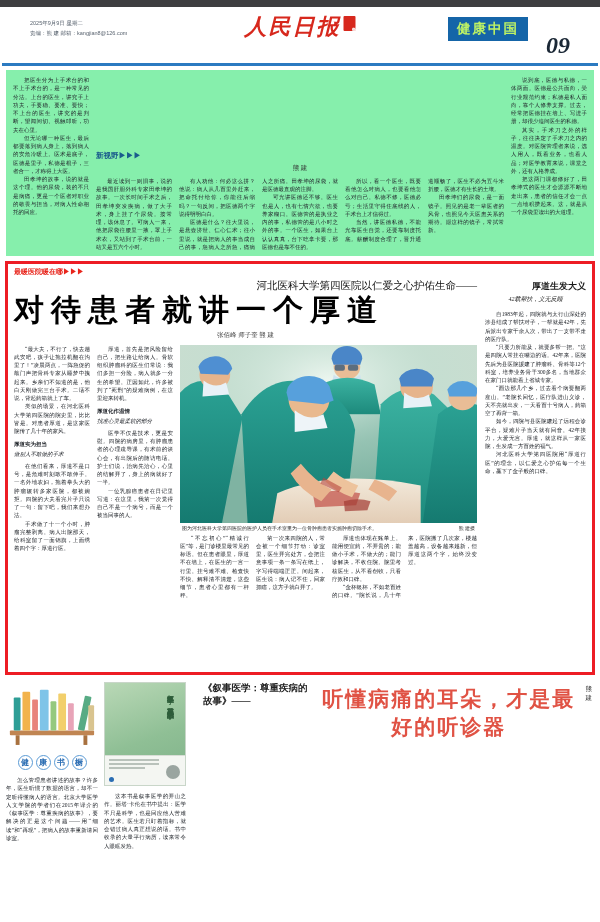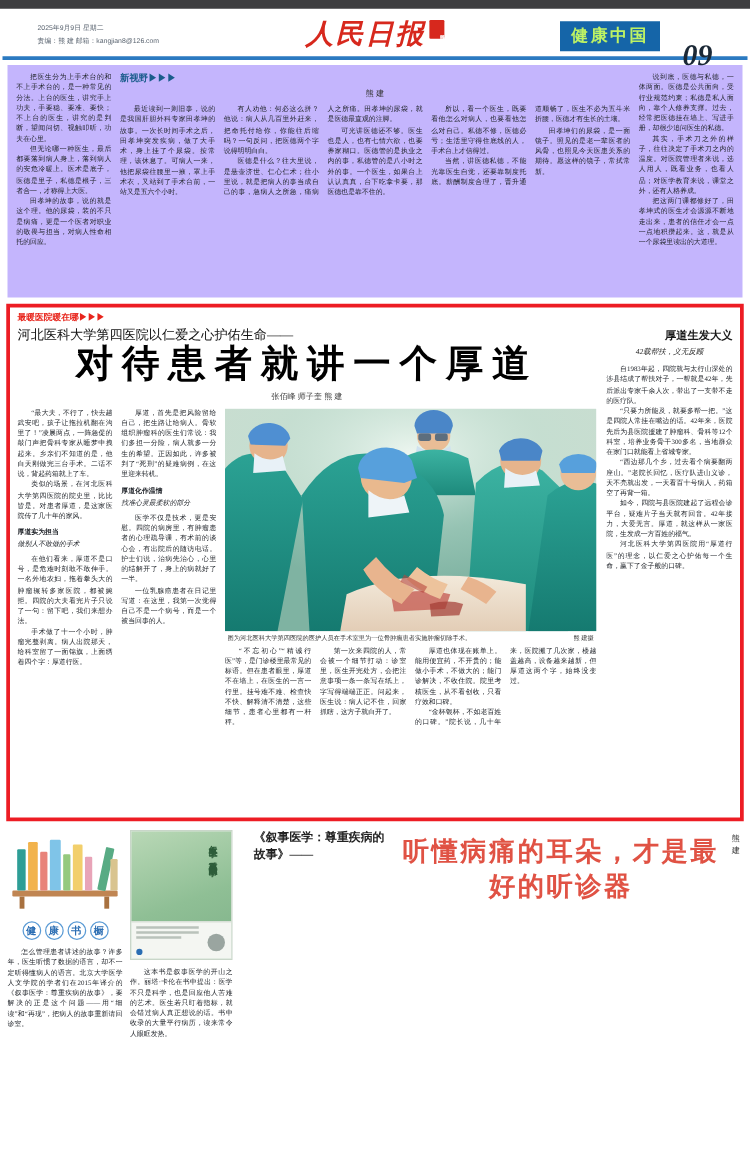--- a/index.html
+++ b/index.html
@@ -2,49 +2,49 @@
 <html><head>
 <meta charset="utf-8">
 <style>
   * { margin:0; padding:0; box-sizing:border-box; }
   html,body { width:600px; background:#fff; font-family:"Liberation Serif","DejaVu Serif",serif; color:#1a1a1a; }
   body { height:922px; overflow:hidden; }
 
   .os-bar { height:7px; background:#3e3e40; }
 
   
-  .masthead { position:relative; height:38px; }
+  .masthead { position:relative; height:56px; }
   .dateblock { position:absolute; left:30px; top:12px; font-size:5.5px; color:#5a6470; line-height:1.8; font-family:"Liberation Sans",sans-serif; }
   .brand { position:absolute; left:50%; top:9px; transform:translateX(-50%); display:flex; align-items:flex-start; gap:3px; }
   .brand-name { font-size:22px; font-weight:bold; font-style:italic; color:#d7281d; letter-spacing:2px; line-height:1; }
   .brand-seal { width:12px; height:15px; background:#d7281d; color:#fff; font-size:4px; line-height:1.2; writing-mode:vertical-rl; text-align:center; padding-top:1px; border-radius:1px; }
   .section-box { position:absolute; right:72px; top:10px; background:#1565a8; color:#bef264; font-family:"Liberation Sans",sans-serif; font-weight:bold; font-size:13.5px; padding:3px 9px; letter-spacing:2px; }
   .page-num { position:absolute; right:30px; top:25px; font-size:24px; font-weight:bold; font-style:italic; color:#1b2836; }
   .blue-rule { border-bottom:3px solid #2b7ac1; margin:0 2px; }
 
   
   .bodytext p, .sb-body p { font-size:5.5px; line-height:1.5; text-align:justify; text-indent:2em; color:#20242a; }
   .colfill { overflow:hidden; }
 
   
-  .top-section { background:#c4b5fd; margin:4px 6px 0; padding:6px 7px 5px; height:186px; display:flex; gap:7px; }
+  .top-section { background:#86efac; margin:4px 6px 0; padding:6px 7px 5px; height:186px; display:flex; gap:7px;align-items:flex-end; }
   .side-col { width:76px; height:100%; }
   .top-center { flex:1; display:flex; flex-direction:column; }
   .col-label-blue { color:#1a5c8c; font-weight:bold; font-size:7.5px; font-family:"Liberation Sans",sans-serif; }
   .top-headline { font-size:24px; font-weight:bold; color:#1e6ba6; text-align:center; letter-spacing:2px; margin-top:1px; }
   .author-line { text-align:center; font-size:6.5px; color:#333; margin:3px 0 4px; }
   .cols5 { column-count:5; column-gap:7px; flex:1; min-height:0; }
 
   
   .feature-box { margin:5px 5px 0; border:3.5px solid #ed1c24; height:414px; padding:3px 6px 6px; display:flex; flex-direction:column; }
   .feature-label { color:#e8251c; font-size:7px; font-weight:bold; font-family:"Liberation Sans",sans-serif; }
   .feature-flex { display:flex; gap:8px; flex:1; min-height:0; }
   .f-main { flex:1; display:flex; flex-direction:column; min-width:0; }
-  .f-kicker { text-align:left; font-size:10.5px; color:#111; margin-top:2px; }
-  .f-headline { text-align:center; font-size:30px; font-weight:bold; letter-spacing:7px; color:#000; line-height:1.15; }
+  .f-kicker { text-align:right; font-size:10.5px; color:#111; margin-top:2px; }
+  .f-headline { font-size:30px; font-weight:bold; letter-spacing:7px; color:#000; line-height:1.15; }
   .f-byline { text-align:center; font-size:6.5px; color:#444; margin:3px 0 5px; }
   .f-body { display:flex; gap:7px; flex:1; min-height:0; }
   .f-col { width:76px; height:100%; }
   .subhead { margin:5px 0 1px; text-align:center; font-weight:bold; font-size:7.5px; text-indent:0 !important; }
   .subhead-sub { text-align:center; font-style:italic; font-size:6px; color:#222; margin-bottom:4px; text-indent:0 !important; }
   .photo-zone { flex:1; display:flex; flex-direction:column; min-width:0; }
   .photo-frame { width:100%; height:178px; }
   .photo-frame svg { width:100%; height:100%; display:block; }
   .caption-row { display:flex; gap:6px; font-size:5px; color:#333; margin:2px 2px 3px; }
   .caption-row .cap { flex:1; text-align:justify; }

